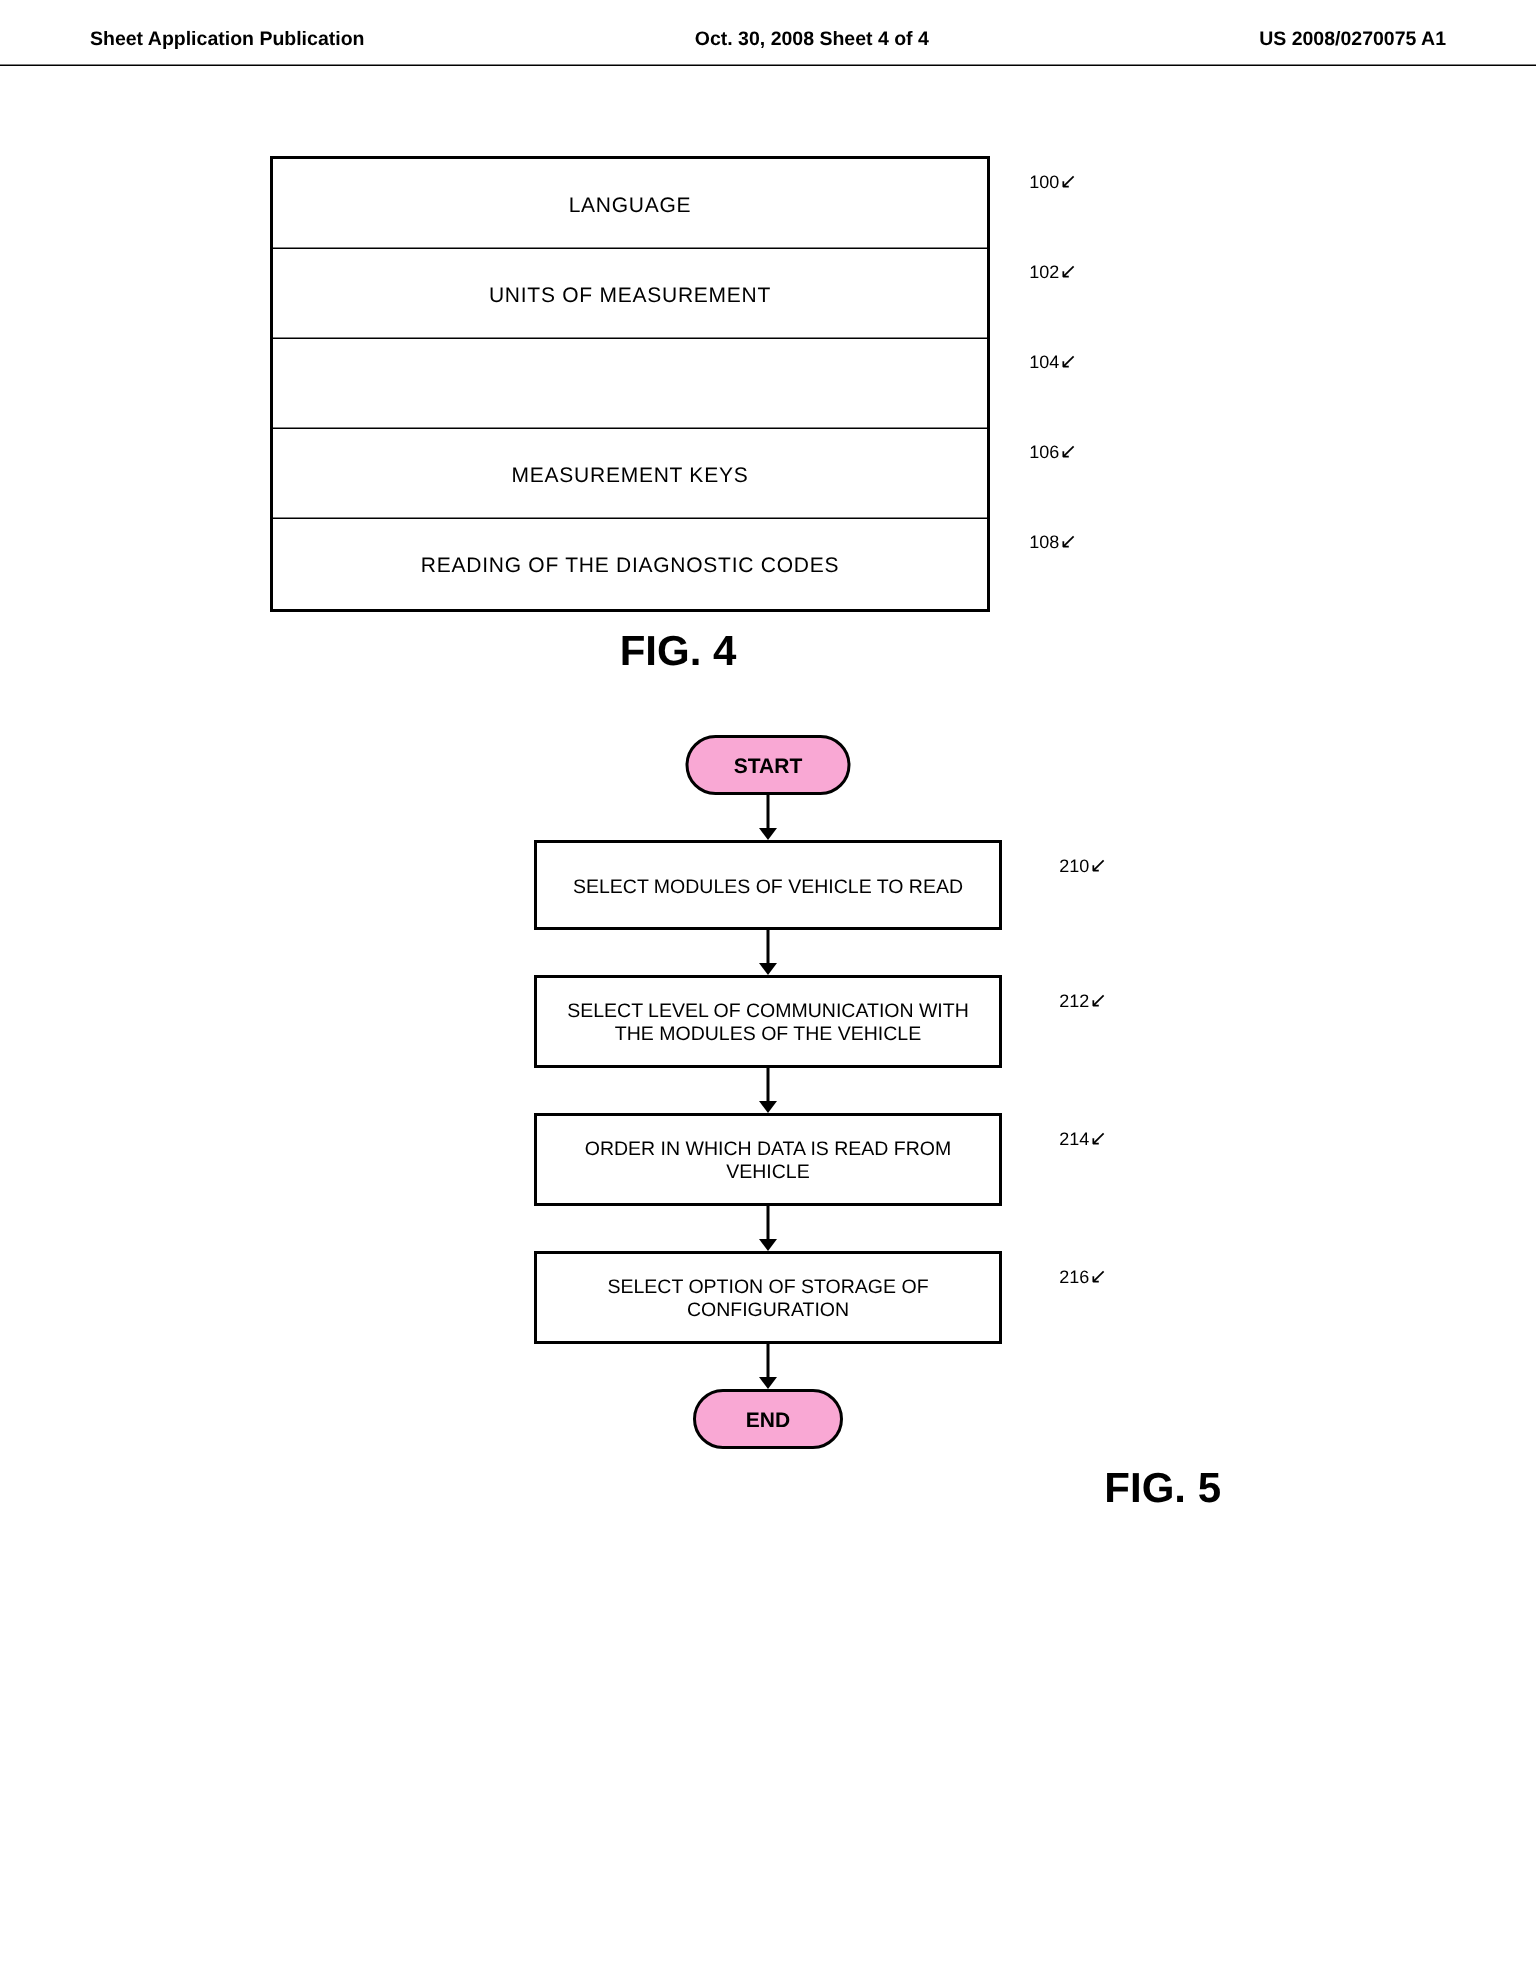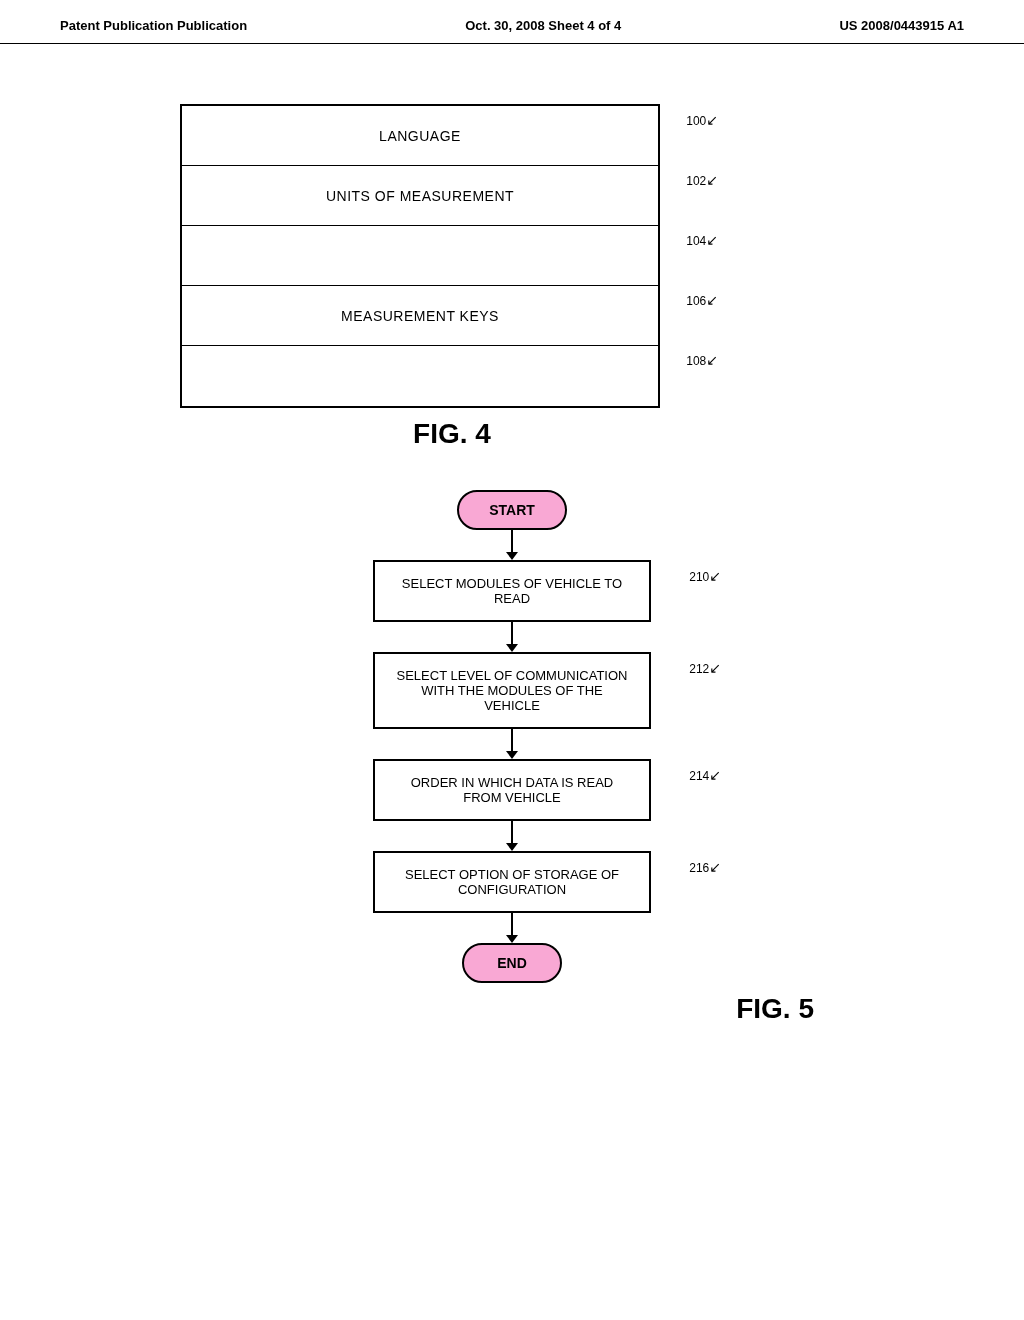--- a/index.html
+++ b/index.html
@@ -123,21 +123,21 @@
       min-width: 100px;
     }
 
     .fc-rect {
       border: 2px solid #000;
       padding: 14px 20px;
       font-size: 13px;
       font-weight: normal;
       text-align: center;
       background: #fff;
-      width: 278px;
+      width: 312px;
       min-height: 60px;
       display: flex;
       align-items: center;
       justify-content: center;
       position: relative;
     }
 
     .fc-arrow {
       display: flex;
       flex-direction: column;
@@ -182,23 +182,23 @@
     .fc-row {
       position: relative;
       display: flex;
       align-items: center;
     }
   </style>
 </head>
 <body>
 
 <div class="header">
-  <span>Patent Publication Publication</span>
+  <span>Sheet Application Publication</span>
   <span>Oct. 30, 2008  Sheet 4 of 4</span>
-  <span>US 2008/0443915 A1</span>
+  <span>US 2008/0270075 A1</span>
 </div>
 
 <div class="content">
 
   <div class="fig4-container">
     <div class="menu-table">
 
     <div class="menu-row">
           <span class="menu-row-text">LANGUAGE</span>
           <div class="menu-ref">
@@ -220,20 +220,21 @@
           </div>
         </div>
         <div class="menu-row">
           <span class="menu-row-text">MEASUREMENT KEYS</span>
           <div class="menu-ref">
             <span class="menu-ref-num">106</span>
             <span class="menu-ref-curve">↙</span>
           </div>
         </div>
         <div class="menu-row">
+          <span class="menu-row-text">READING OF THE DIAGNOSTIC CODES</span>
           <div class="menu-ref">
             <span class="menu-ref-num">108</span>
             <span class="menu-ref-curve">↙</span>
           </div>
         </div>
       </div>
     <div class="fig4-label">FIG. 4</div>
   </div>
 
   <div class="fig5-wrapper">

